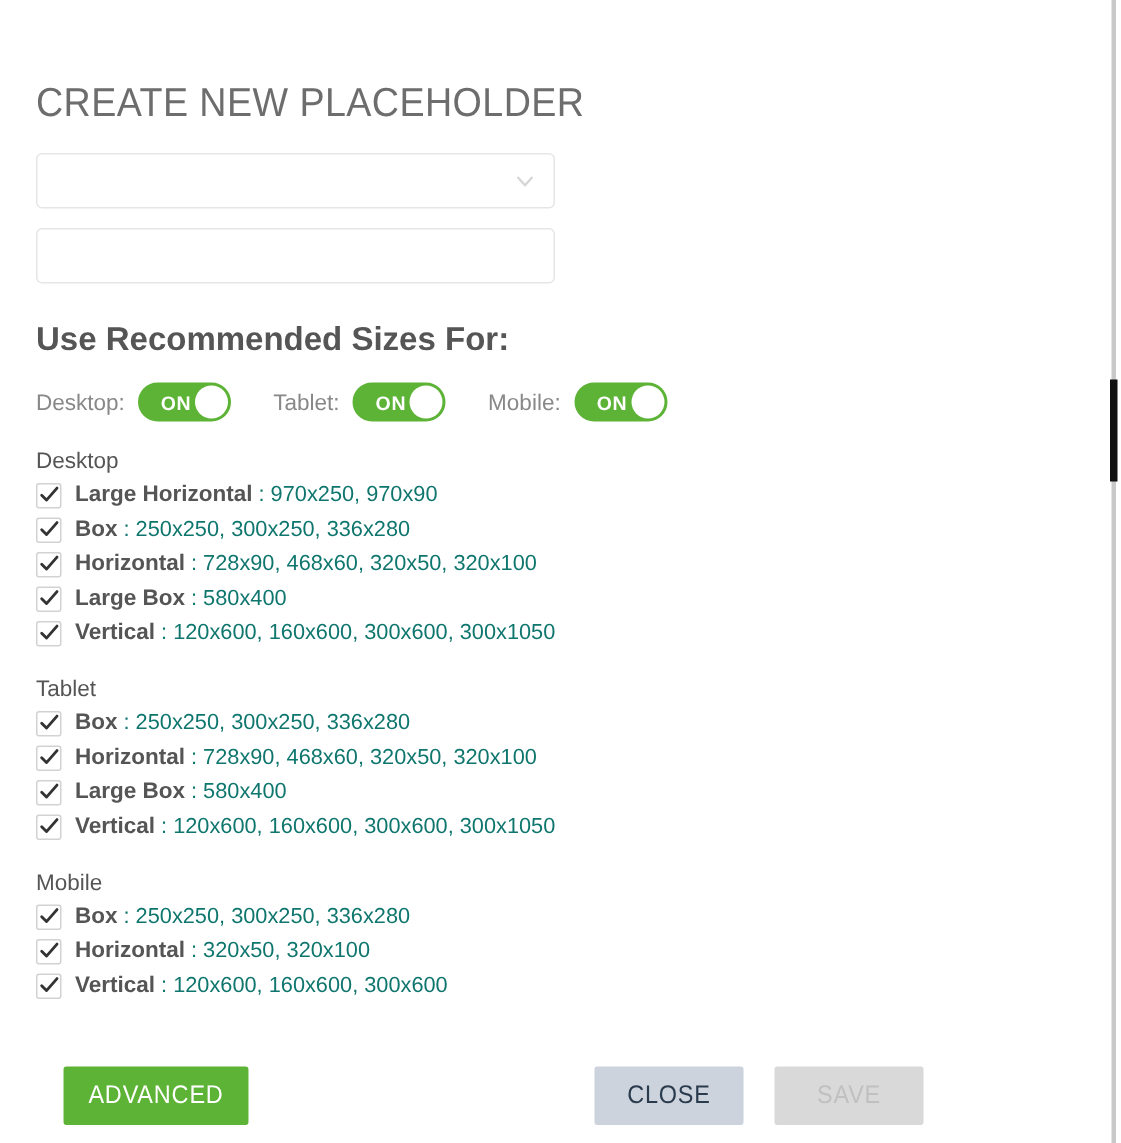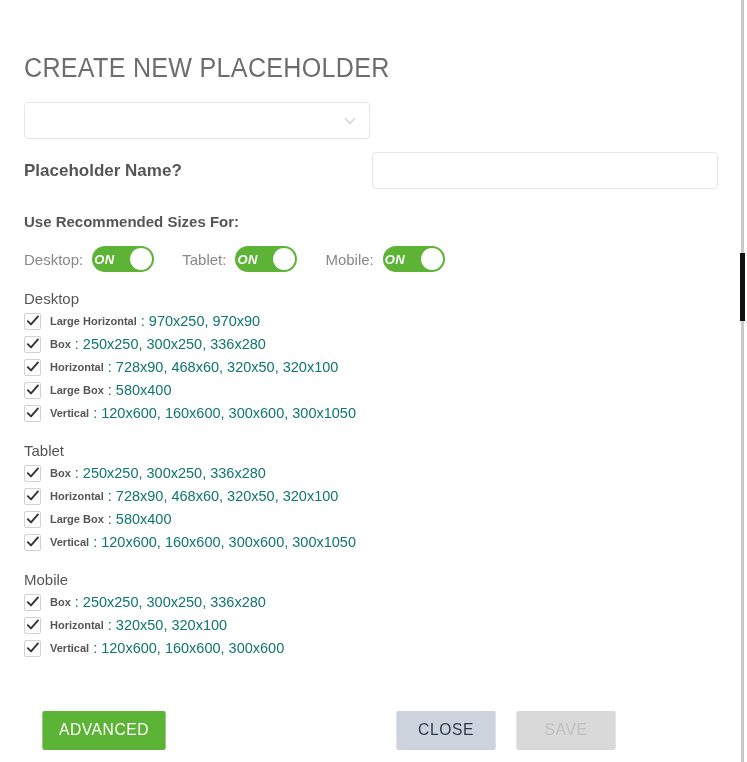--- a/index.html
+++ b/index.html
@@ -83,21 +83,21 @@
     top: 50%;
     transform: translateY(-50%);
     width: 14px;
     height: 14px;
     pointer-events: none;
   }
 
   
   .section-heading {
     margin-top: 24px;
-    font-size: 15px;
+    font-size: 22px;
     font-weight: bold;
     color: #555555;
   }
 
   
   .toggle-row {
     display: flex;
     align-items: center;
     margin-top: 16px;
   }
@@ -116,26 +116,25 @@
     width: 62px;
     height: 26px;
     border-radius: 13px;
     background: #5cb335;
     display: flex;
     align-items: center;
     cursor: pointer;
   }
   .toggle .on-text {
     position: absolute;
-    left: 2px;
+    left: 15px;
     font-size: 13px;
     font-weight: bold;
     color: #ffffff;
     letter-spacing: 0.4px;
-    font-style: italic;
   }
   .toggle .knob {
     position: absolute;
     right: 2px;
     width: 22px;
     height: 22px;
     border-radius: 50%;
     background: #ffffff;
   }
 
@@ -165,21 +164,21 @@
     cursor: pointer;
   }
   .checkbox svg {
     position: absolute;
     left: 1px;
     top: 0px;
     width: 14px;
     height: 14px;
   }
   .size-name {
-    font-size: 11px;
+    font-size: 15px;
     font-weight: bold;
     color: #555555;
     white-space: nowrap;
   }
   .size-values {
     font-size: 14.5px;
     color: #0f766e;
     white-space: nowrap;
     margin-left: 4px;
   }
@@ -257,21 +256,20 @@
       <input class="select-box" type="text" readonly="" value="" style="">
       <span class="chevron-down">
         <svg viewBox="0 0 14 14" xmlns="http://www.w3.org/2000/svg">
           <path d="M2.5 4.5 L7 9.5 L11.5 4.5" fill="none" stroke="#d6d6d6" stroke-width="1.6" stroke-linecap="round" stroke-linejoin="round"></path>
         </svg>
       </span>
     </div>
   </div>
 
   <div class="form-row second">
-    <div class="form-label">Placeholder Name?</div>
     <div class="field-wrap">
       <input class="text-box" type="text" value="" style="">
     </div>
   </div>
 
   <div class="section-heading">Use Recommended Sizes For:</div>
 
   <div class="toggle-row">
 
     <div class="toggle-group">

